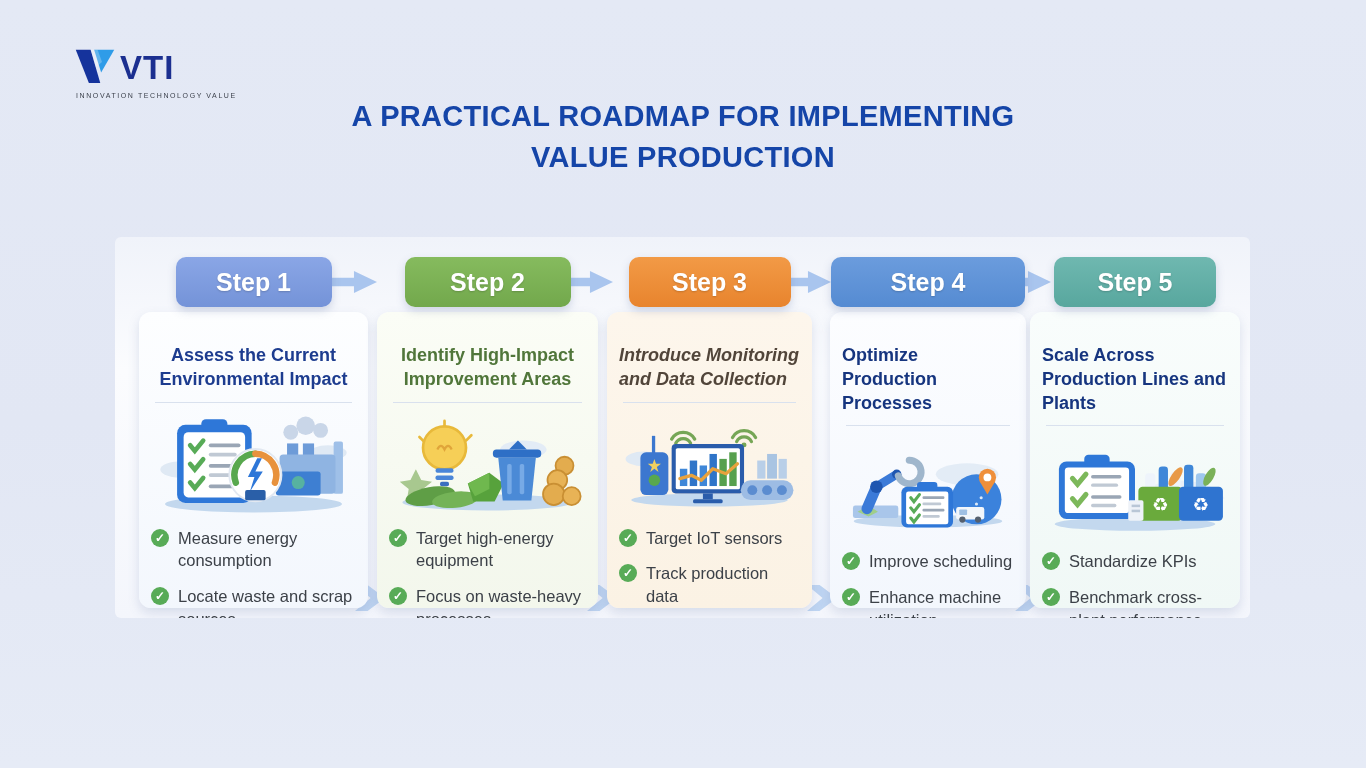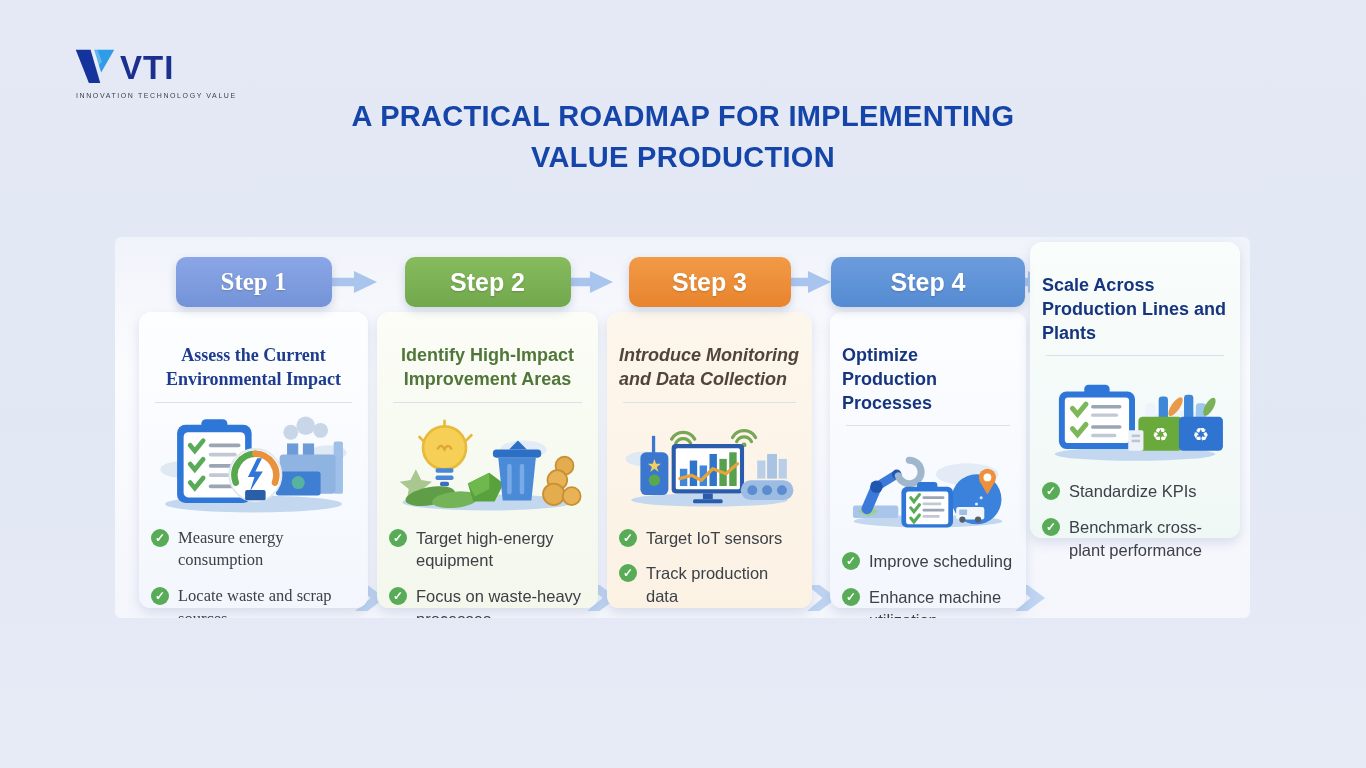--- a/index.html
+++ b/index.html
@@ -21,21 +21,21 @@
   .title { position:absolute; left:0; right:0; top:96px; text-align:center;
            color:#1545a8; font-weight:bold; font-size:29px; line-height:1.42; letter-spacing:.3px; }
   .title span { display:block; }
 
   
   .panel { position:absolute; left:115px; top:237px; width:1135px; height:381px;
            background:linear-gradient(180deg,#f0f3fa 0%,#fbfcfe 35%,#f4f6fc 100%);
            border-radius:6px; overflow:hidden; }
 
   .column { position:absolute; top:0; }
-  .col1 { left:24px;  width:229px;font-family:Liberation Serif, serif; }
+  .col1 { left:24px;  width:229px; }
   .col2 { left:262px; width:221px; }
   .col3 { left:492px; width:205px; }
   .col4 { left:715px; width:196px; }
   .col5 { left:915px; width:210px; }
 
   .tab { position:relative; margin:20px auto 0; width:156px; height:50px; border-radius:10px;
          display:flex; align-items:center; justify-content:center;
          color:#fff; font-size:25px; font-weight:bold;
          text-shadow:0 1px 2px rgba(0,0,0,.18);
          box-shadow:0 4px 8px rgba(90,110,160,.25); z-index:3; }
@@ -296,20 +296,21 @@
         </div>
         <div class="bullet">
           <span class="check">✓</span>
           <span class="bullet-text">Enhance machine utilization</span>
         </div>
       </div>
     </div>
   </div>
 
   <div class="column col5">
+    <div class="tab tab5">Step 5</div>
     <div class="card card5">
       <div class="card-heading h5c">Scale Across Production Lines and Plants</div>
       <div class="divider"></div>
       <svg class="illus" viewBox="0 0 220 110">
         <ellipse cx="110" cy="100" rx="95" ry="8" fill="#c3d8ee"></ellipse>
         <path d="M120 60 a55 30 0 0 1 96 10 z" fill="#e9f0f8"></path>
         <rect x="20" y="26" width="90" height="68" rx="9" fill="#2e77d8"></rect>
         <rect x="27" y="33" width="76" height="54" rx="4" fill="#ffffff"></rect>
         <rect x="50" y="18" width="30" height="13" rx="5" fill="#2e77d8"></rect>
         <path d="M36 46 l6 7 l10 -12" stroke="#7cb85a" stroke-width="6" fill="none" stroke-linecap="round"></path>

